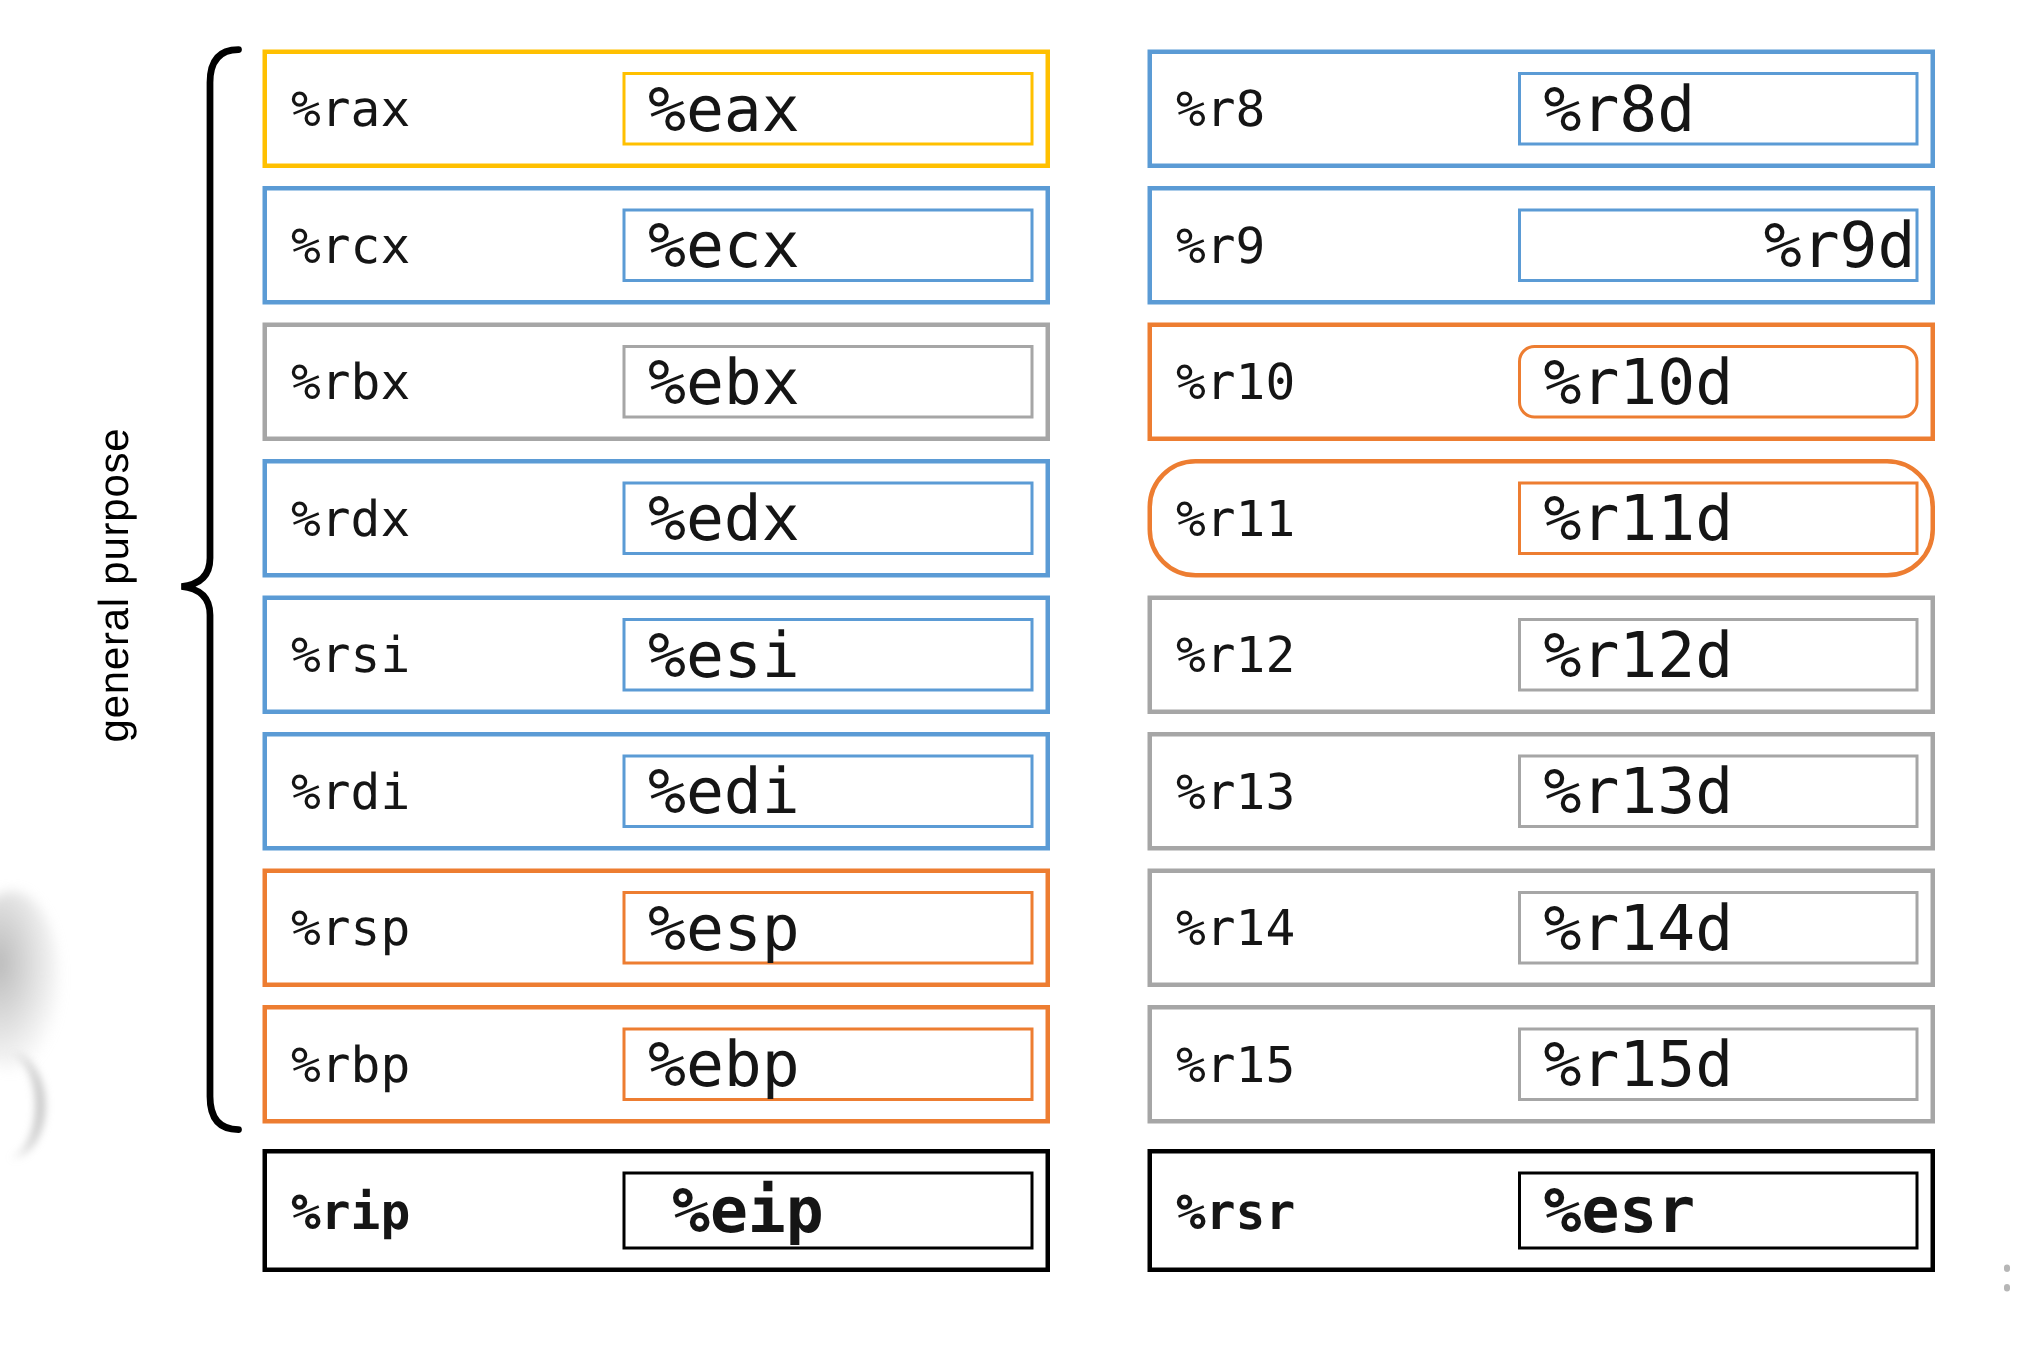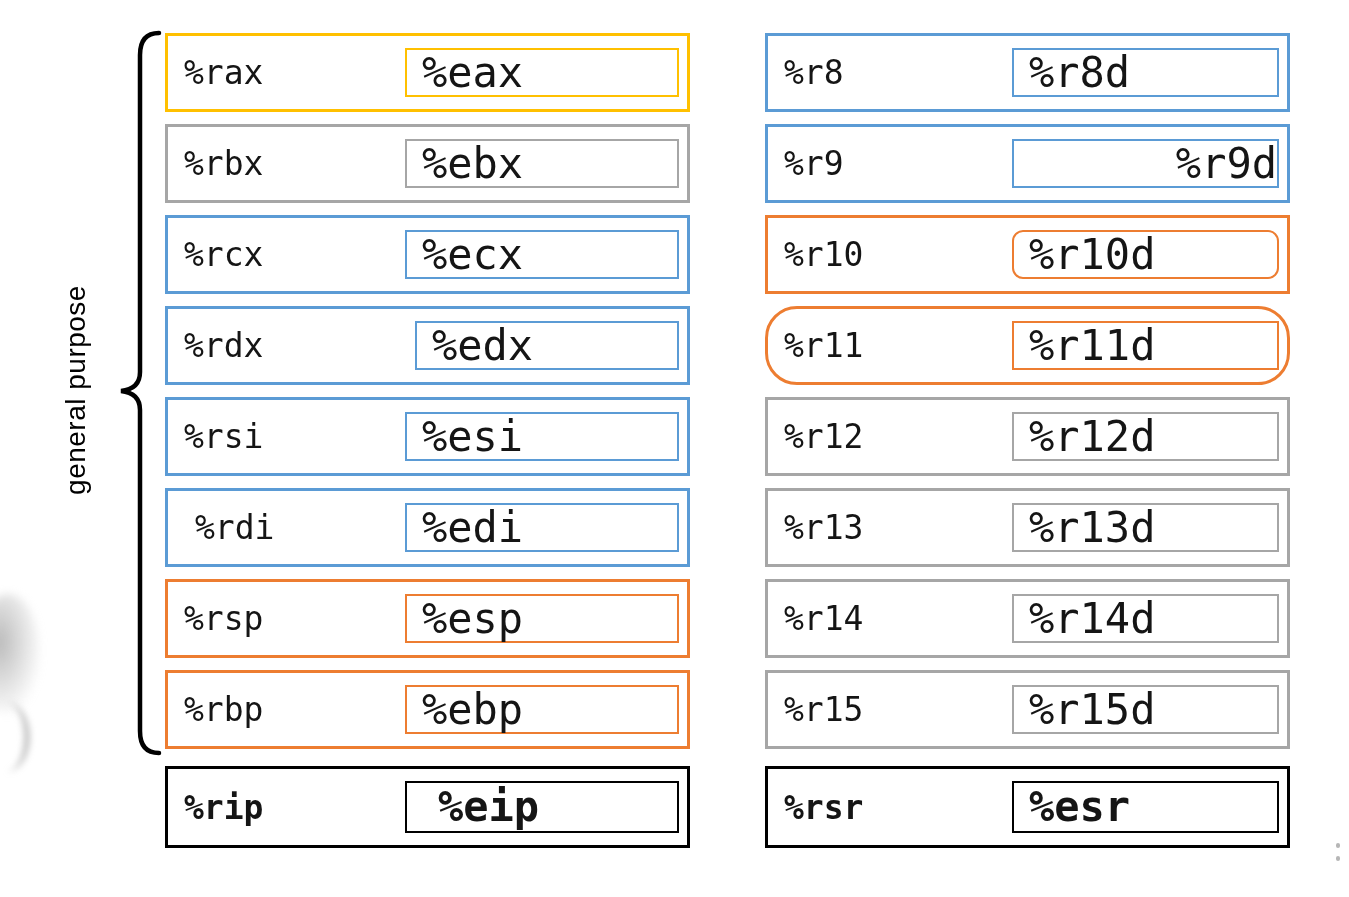--- a/index.html
+++ b/index.html
@@ -1,21 +1,21 @@
 <!DOCTYPE html>
 <html><head>
 <meta charset="utf-8">
 <style>
   html,body{margin:0;padding:0;background:#ffffff;}
   .stage{
     position:relative;width:1349px;height:897px;background:#ffffff;overflow:hidden;
     font-family:"DejaVu Sans Mono","Liberation Mono",monospace;
   }
   .column{position:absolute;top:33px;}
-  #col-left{left:165px;}
+  #col-left{left:175px;}
   #col-right{left:765px;}
   .reg-row{
     box-sizing:border-box;position:relative;width:525px;height:79px;
     border:3px solid #000;background:#ffffff;margin-bottom:12px;
     display:flex;align-items:center;
   }
   .reg-row.special{height:82px;margin-top:17px;font-weight:bold;}
   .reg-name{padding-left:16px;font-size:33px;color:#151515;line-height:1;}
   .reg-inner{
     box-sizing:border-box;position:absolute;top:12px;bottom:12px;right:8px;
@@ -68,45 +68,45 @@
     <span>general purpose</span>
   </div>
 
   <div class="column" id="col-left">
       <div class="reg-row" style="border-color: rgb(255, 192, 0);">
     <span class="reg-name">%rax</span>
     <div class="reg-inner" style="border-color: rgb(255, 192, 0);">
       <span class="reg-sub">%eax</span>
     </div>
   </div>
+      <div class="reg-row" style="border-color: rgb(91, 155, 213);">
+    <span class="reg-name">%rcx</span>
+    <div class="reg-inner" style="border-color: rgb(91, 155, 213);">
+      <span class="reg-sub">%ecx</span>
+    </div>
+  </div>
       <div class="reg-row" style="border-color: rgb(166, 166, 166);">
     <span class="reg-name">%rbx</span>
     <div class="reg-inner" style="border-color: rgb(166, 166, 166);">
       <span class="reg-sub">%ebx</span>
     </div>
   </div>
       <div class="reg-row" style="border-color: rgb(91, 155, 213);">
-    <span class="reg-name">%rcx</span>
+    <span class="reg-name">%rdx</span>
     <div class="reg-inner" style="border-color: rgb(91, 155, 213);">
-      <span class="reg-sub">%ecx</span>
-    </div>
-  </div>
-      <div class="reg-row" style="border-color: rgb(91, 155, 213);">
-    <span class="reg-name">%rdx</span>
-    <div class="reg-inner" style="border-color: rgb(91, 155, 213); margin-left: 10px;">
       <span class="reg-sub">%edx</span>
     </div>
   </div>
       <div class="reg-row" style="border-color: rgb(91, 155, 213);">
     <span class="reg-name">%rsi</span>
     <div class="reg-inner" style="border-color: rgb(91, 155, 213);">
       <span class="reg-sub">%esi</span>
     </div>
   </div>
-      <div class="reg-row" style="border-color: rgb(91, 155, 213); padding-left: 11px;">
+      <div class="reg-row" style="border-color: rgb(91, 155, 213);">
     <span class="reg-name">%rdi</span>
     <div class="reg-inner" style="border-color: rgb(91, 155, 213);">
       <span class="reg-sub">%edi</span>
     </div>
   </div>
       <div class="reg-row" style="border-color: rgb(237, 125, 49);">
     <span class="reg-name">%rsp</span>
     <div class="reg-inner" style="border-color: rgb(237, 125, 49);">
       <span class="reg-sub">%esp</span>
     </div>

